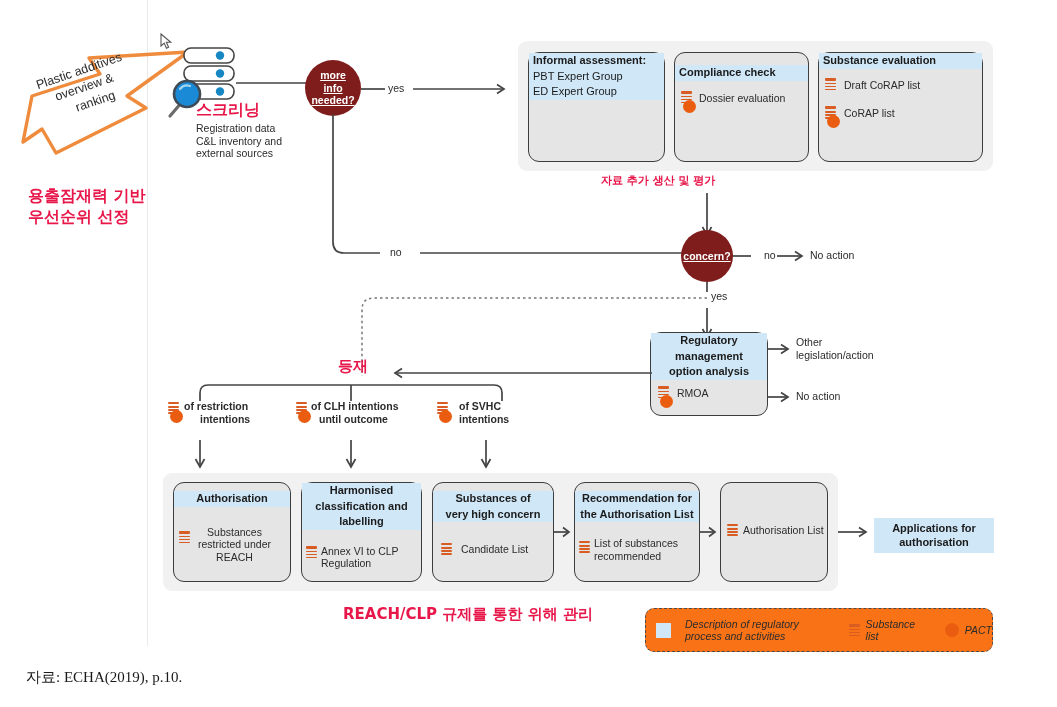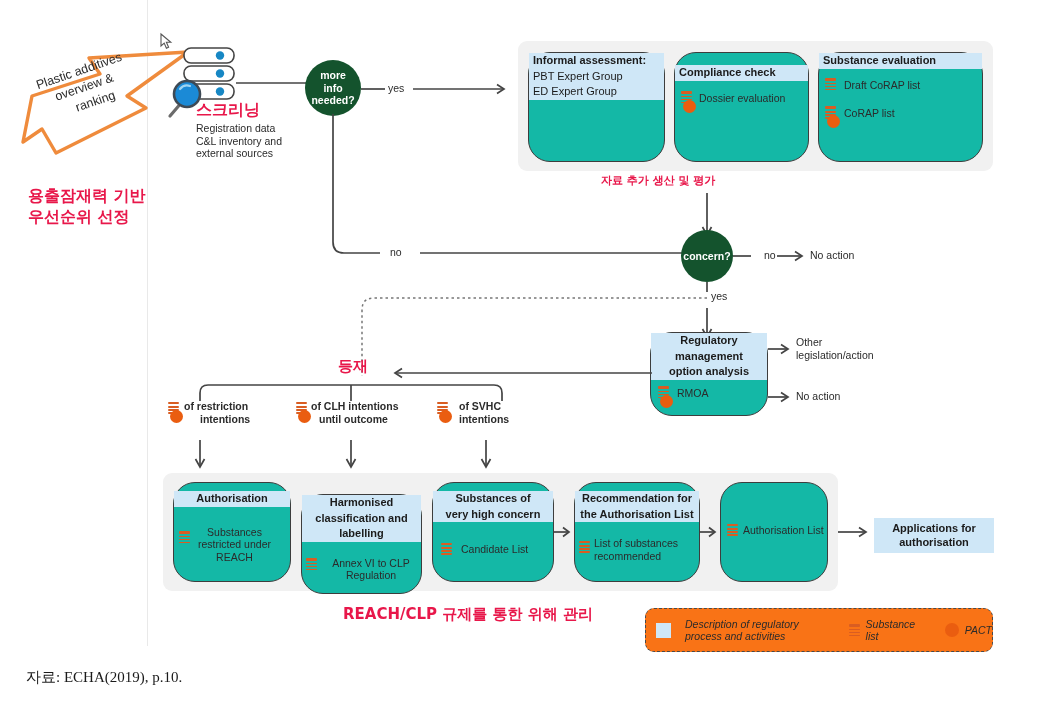--- a/index.html
+++ b/index.html
@@ -8,21 +8,21 @@
     font-family:"Liberation Sans","DejaVu Sans",sans-serif;
     color:#2b2b2b;
   }
   .abs{position:absolute;}
   
   #page-rule{left:147px;top:0;width:1px;height:646px;background:#e9e9e9;}
   
   .gray-panel{background:#f1f1f1;border-radius:9px;}
   
   .card{
-    background:#14b8a6;border:1.6px solid #3d3d3d;border-radius:22px;
+    background:#e5e5e5;border:1.6px solid #3d3d3d;border-radius:11px;
     box-sizing:border-box;
   }
   .card-hd{
     background:#cfe7f7;text-align:center;font-weight:bold;font-size:11px;
     line-height:13.5px;color:#1b1b1b;padding:1px 2px;
   }
   .card-hd.left{text-align:left;padding-left:4px;}
   
   .slist{position:relative;display:inline-block;width:11px;height:14px;vertical-align:middle;}
   .slist i{
@@ -40,22 +40,22 @@
   
   .pact{
     display:block;position:absolute;width:13px;height:13px;border-radius:50%;
     background:#ea5d10;
   }
   
   .lrow{display:flex;align-items:flex-start;gap:3px;font-size:10.5px;line-height:12.5px;}
   .lrow .txt{padding-top:1px;}
   
   .dnode{
-    border-radius:50%;background:#14532d;color:#fff;font-weight:bold;
-    display:flex;align-items:center;justify-content:center;text-align:center;
+    border-radius:50%;background:#7f1d1d;color:#fff;font-weight:bold;
+    display:flex;align-items:center;justify-content:center;text-align:center;text-decoration:underline;
   }
   
   .kr{color:#e8174a;font-weight:bold;font-family:"DejaVu Sans","Liberation Sans",sans-serif;}
   .kr-screening{color:#e8174a;font-weight:bold;font-size:16px;}
   
   .lbl{font-size:10.5px;line-height:12.5px;color:#2b2b2b;}
   .lbl-b{font-size:10.5px;line-height:12.5px;color:#2b2b2b;font-weight:bold;}
   
   #legend{
     border:1.8px dashed #4a4a4a;border-radius:9px;background:#f97316;
@@ -308,29 +308,29 @@
       <span class="slist"><i></i><i></i><i></i><i></i></span>
     </span>
     <span class="txt" style="padding-left:2px;text-align:center;width:92px;">
       <span>Substances</span><br>
       <span>restricted under</span><br>
       <span>REACH</span>
     </span>
   </div>
 </div>
 
-<div class="abs card" style="left:301px;top:482px;width:121px;height:100px;margin-top:12px;">
+<div class="abs card" style="left:301px;top:482px;width:121px;height:100px;">
   <div class="card-hd">Harmonised</div>
   <div class="card-hd">classification and</div>
   <div class="card-hd">labelling</div>
   <div class="lrow" style="padding:14px 0 0 4px;">
     <span class="slist-wrap" style="margin-top:2px;">
       <span class="slist"><i></i><i></i><i></i><i></i></span>
     </span>
-    <span class="txt" style="padding-left:1px;text-align:center;width:100px;">
+    <span class="txt" style="padding-left:1px;text-align:left;width:100px;">
       <span>Annex VI to CLP</span><br>
       <span>Regulation</span>
     </span>
   </div>
 </div>
 
 <div class="abs card" style="left:432px;top:482px;width:122px;height:100px;">
   <div class="card-hd" style="margin-top:8px;">Substances of</div>
   <div class="card-hd">very high concern</div>
   <div class="lrow" style="padding:20px 0 0 8px;">

